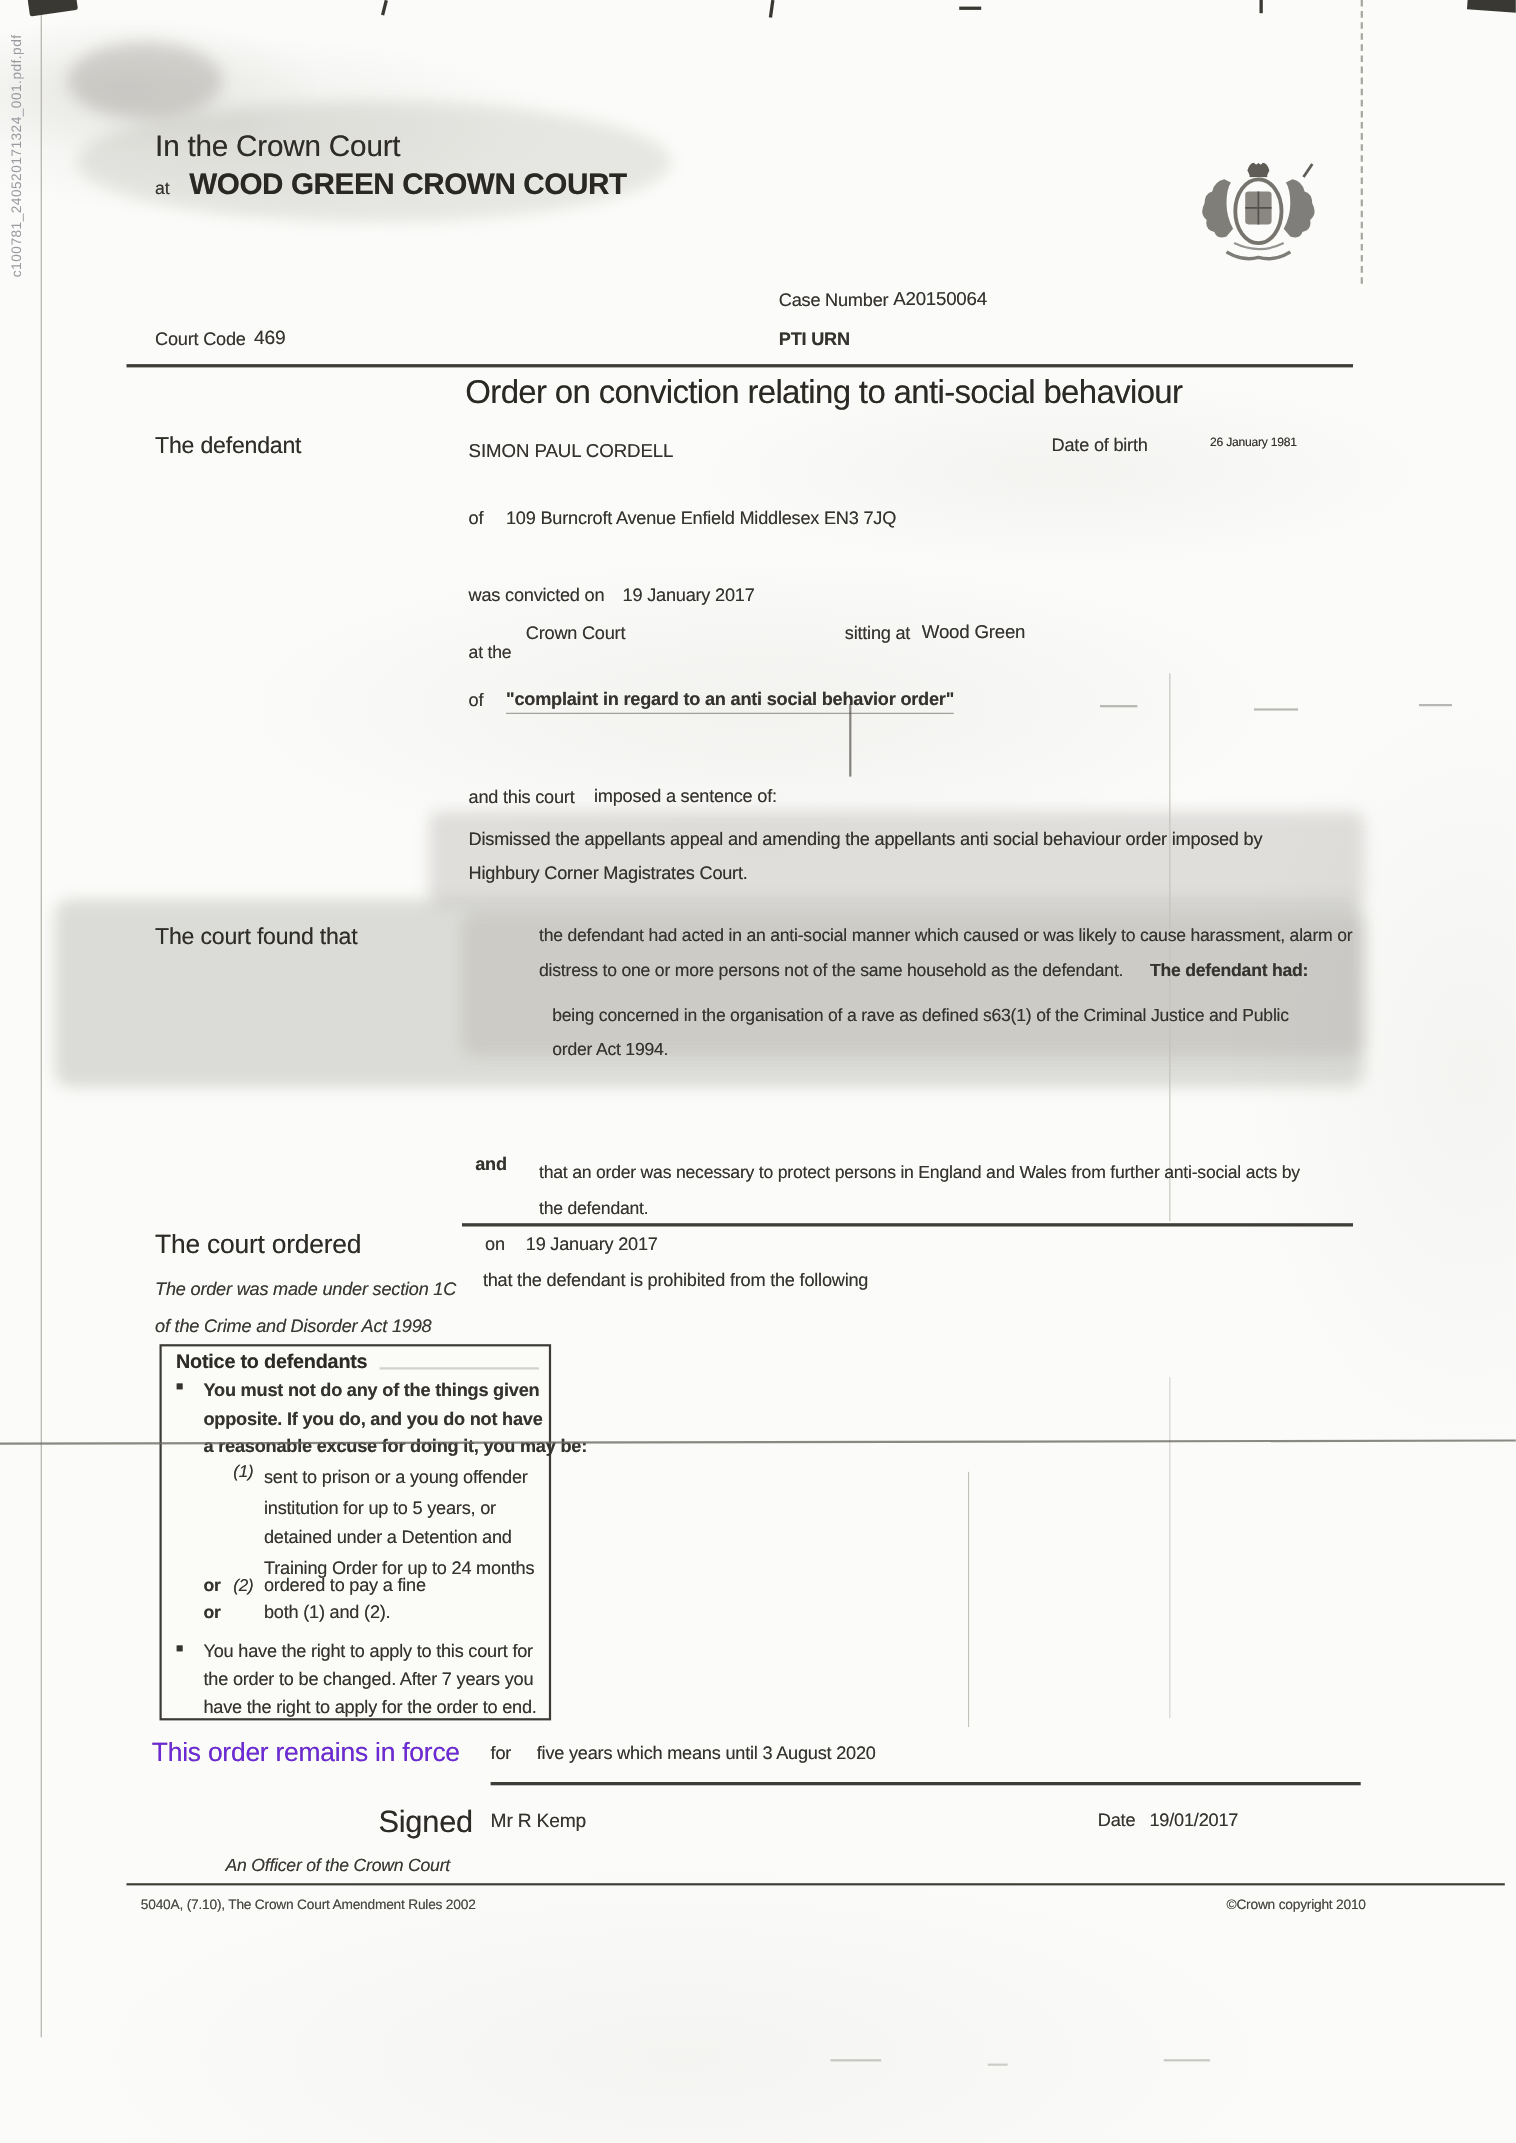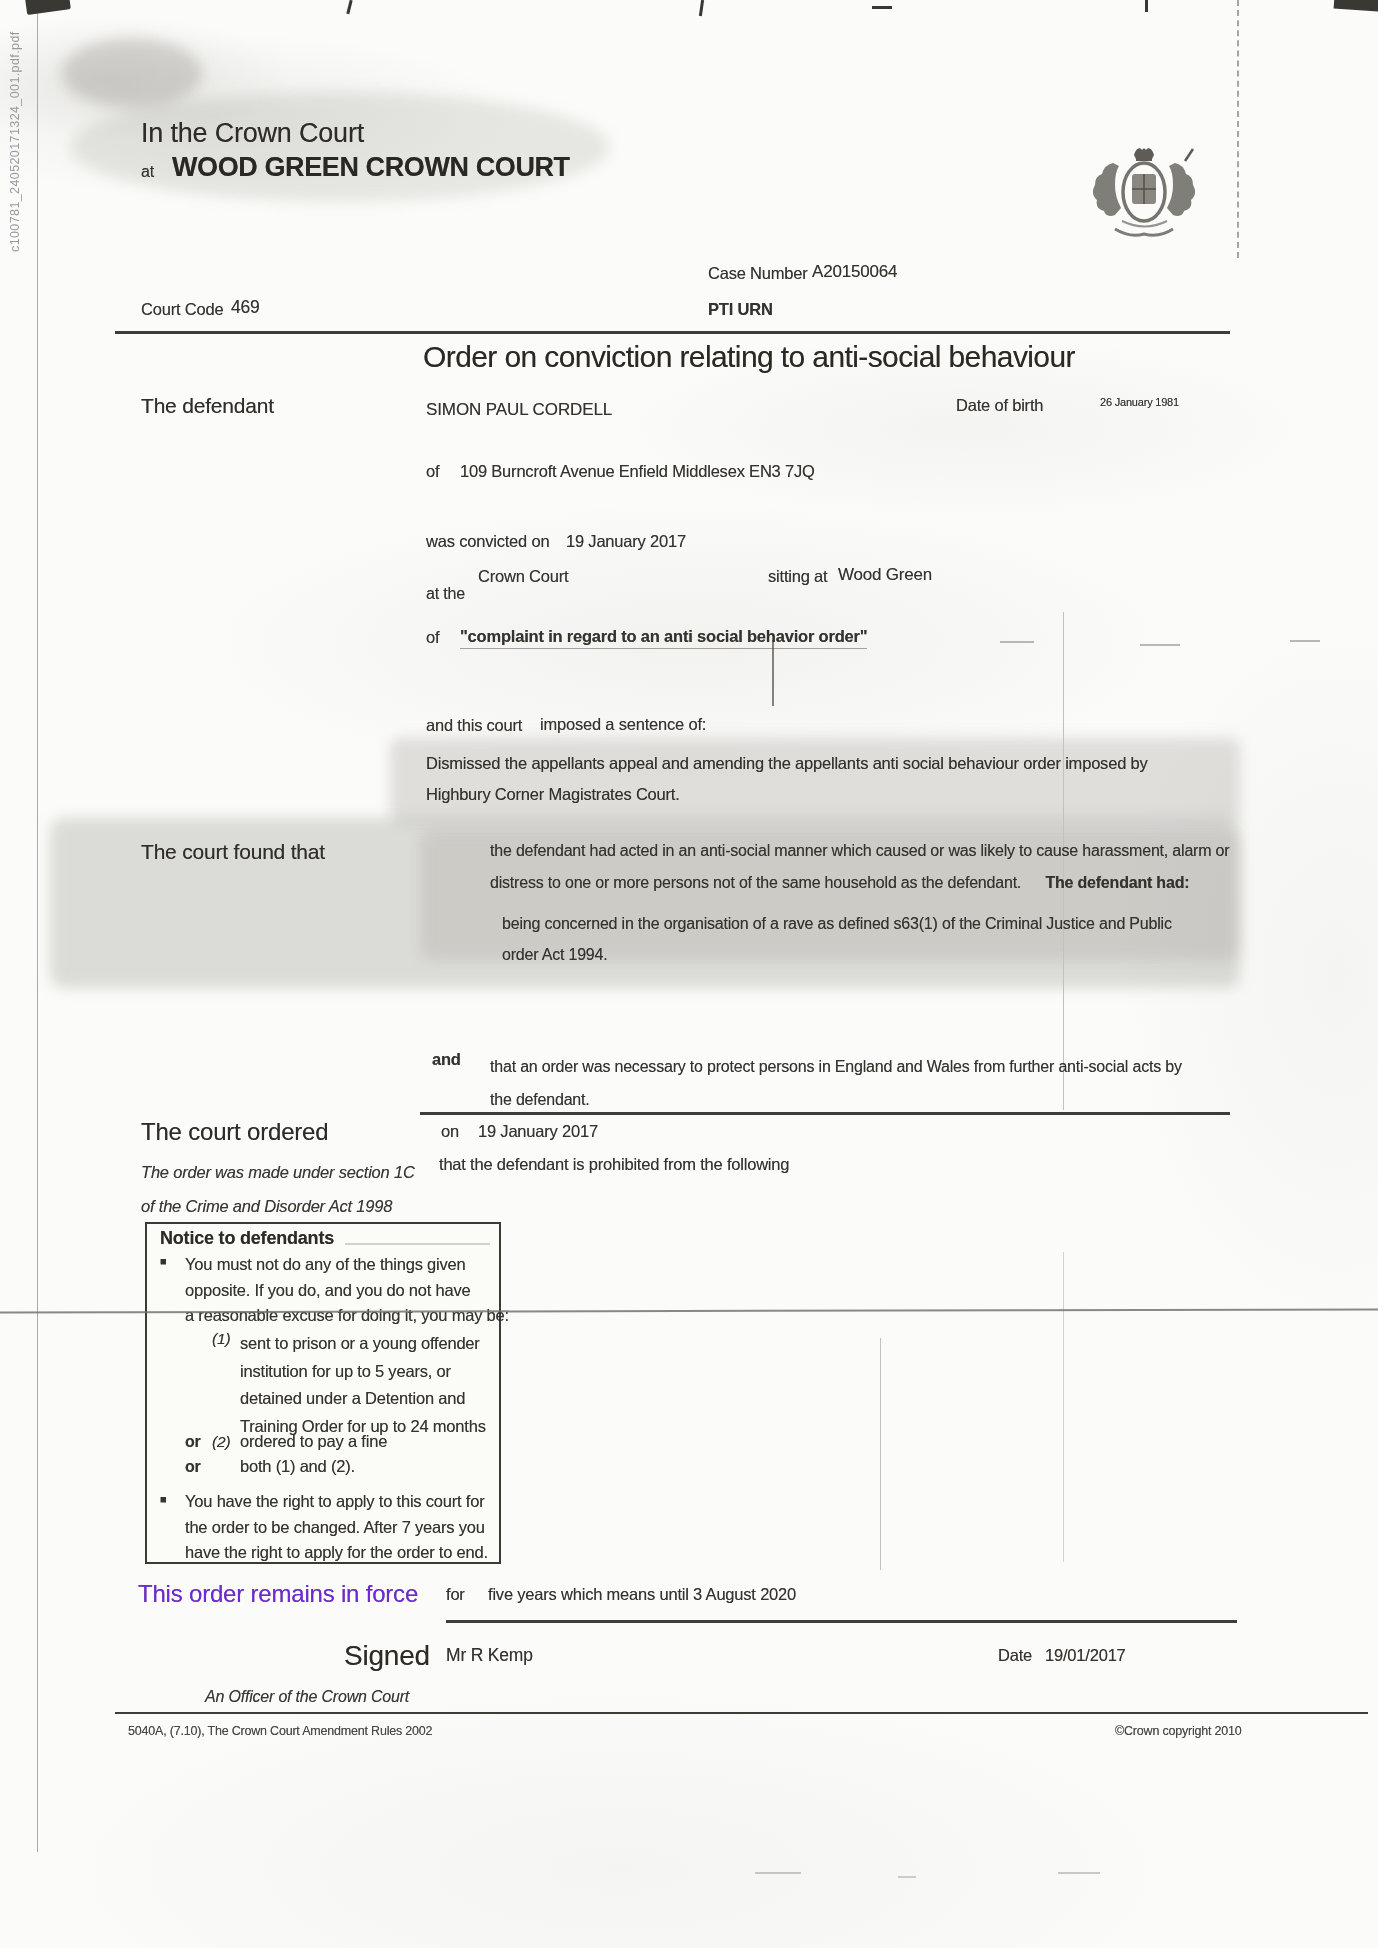--- a/index.html
+++ b/index.html
@@ -143,21 +143,21 @@
 of the Crime and Disorder Act 1998</div>
 <div class="t" style="left:441px;top:1122px;font-size:16.5px;">on</div>
 <div class="t" style="left:478px;top:1122px;font-size:16.5px;">19 January 2017</div>
 <div class="t" style="left:439px;top:1155px;font-size:16.5px;">that the defendant is prohibited from the following</div>
 
 <div class="noticebox"></div>
 <div class="t" style="left:160px;top:1228px;font-size:18px;font-weight:700;color:#2d2b26;">Notice to defendants</div>
 <div class="faintdash" style="left:345px;top:1243px;width:145px;opacity:.5;"></div>
 
 <div class="t" style="left:160px;top:1255px;font-size:11px;">■</div>
-<div class="t pre" style="left:185px;top:1252px;font-size:16.5px;font-weight:400;line-height:25.5px;">You must not do any of the things given
+<div class="t pre" style="left:185px;top:1252px;font-size:16.5px;font-weight:700;line-height:25.5px;">You must not do any of the things given
 opposite. If you do, and you do not have
 a reasonable excuse for doing it, you may be:</div>
 
 <div class="t it" style="left:212px;top:1330px;font-size:15.5px;font-weight:500;">(1)</div>
 <div class="t pre" style="left:240px;top:1330px;font-size:16.5px;font-weight:500;line-height:27.5px;">sent to prison or a young offender
 institution for up to 5 years, or
 detained under a Detention and
 Training Order for up to 24 months</div>
 
 <div class="t bold" style="left:185px;top:1433px;font-size:16px;">or</div>

